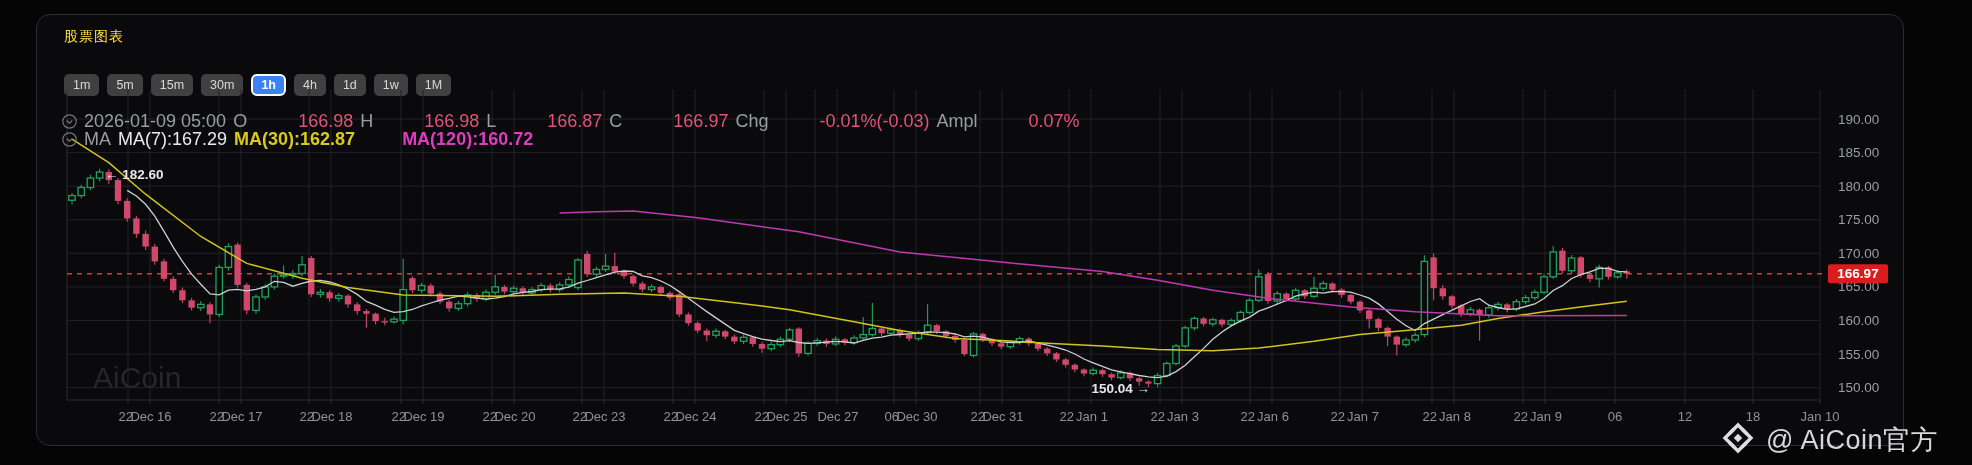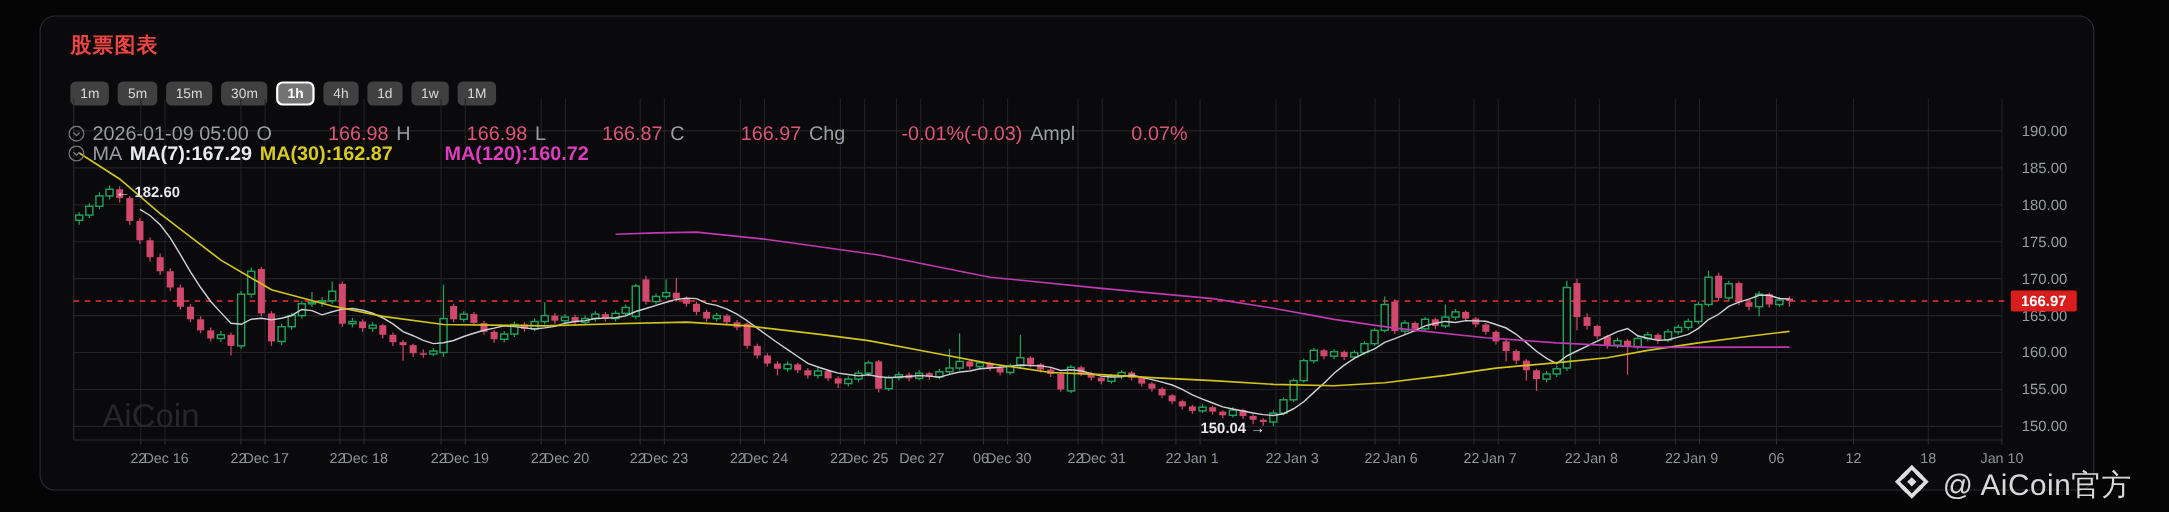--- a/index.html
+++ b/index.html
@@ -1,36 +1,36 @@
 <!DOCTYPE html>
 <html><head>
 <meta charset="utf-8">
 <style>
   * { margin:0; padding:0; box-sizing:border-box; }
   html,body { width:1972px; height:465px; background:#050506; overflow:hidden;
               font-family:"Liberation Sans", sans-serif; }
   #stage { position:relative; width:1972px; height:465px; background:#050506; }
   .panel { position:absolute; left:36px; top:14px; width:1868px; height:432px;
            background:#0a0a0c; border:1px solid #2c2d33; border-radius:14px; }
-  .title { position:absolute; left:64px; top:28px; font-size:19px; font-weight:bold;
-           color:#ef4444; letter-spacing:1px; }
+  .title { position:absolute; left:64px; top:28px; font-size:14px; font-weight:normal;
+           color:#fde047; letter-spacing:1px; }
   .tf-row { position:absolute; left:64px; top:74px; display:flex; gap:8px; align-items:center; }
   .tf-btn { background:#404040; color:#d8d8dc; border:none; border-radius:5px;
             font-size:12.5px; font-family:"Liberation Sans",sans-serif;
             padding:4px 9px; height:22px; line-height:14px; cursor:pointer; }
-  .tf-btn.sel { background:#737373; color:#ffffff; font-weight:bold;
+  .tf-btn.sel { background:#3b82f6; color:#ffffff; font-weight:bold;
                 border:2px solid #ffffff; border-radius:6px; padding:2px 8px; }
   .legend { position:absolute; display:flex; align-items:center; gap:7px;
             font-size:18px; white-space:nowrap; }
   #legend1 { left:62px; top:111px; }
   #legend2 { left:62px; top:129px; }
   .legend .t { color:#9a9da6; }
   .legend .l { color:#9a9da6; }
   .legend .v { color:#e0537a;margin-left:44px; }
-  .legend .w { color:#e8eaec; font-weight:bold; }
+  .legend .w { color:#e8eaec; font-weight:normal; }
   .legend .y { color:#d9ca1e; font-weight:bold; }
   .legend .m { color:#e03cc0; font-weight:bold;margin-left:40px; }
   .tgl { display:inline-flex; width:15px; height:15px; }
   svg#chart { position:absolute; left:0; top:0; }
   .footer { position:absolute; right:34px; top:422px; display:flex; align-items:center;
             gap:12px; z-index:5; }
   .footer-text { font-size:27px; color:#d8d8d8; letter-spacing:0.5px; }
 </style>
 </head>
 <body>

